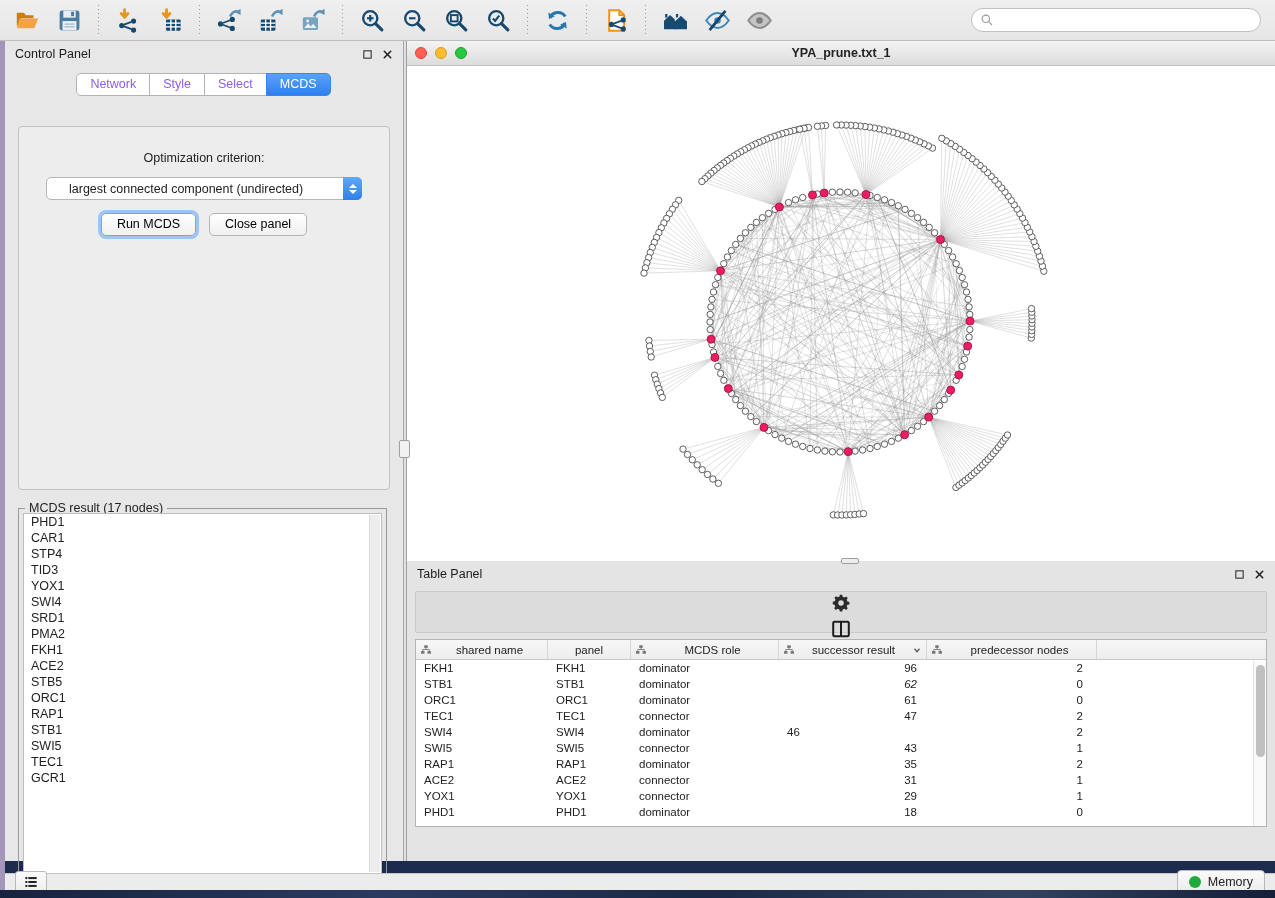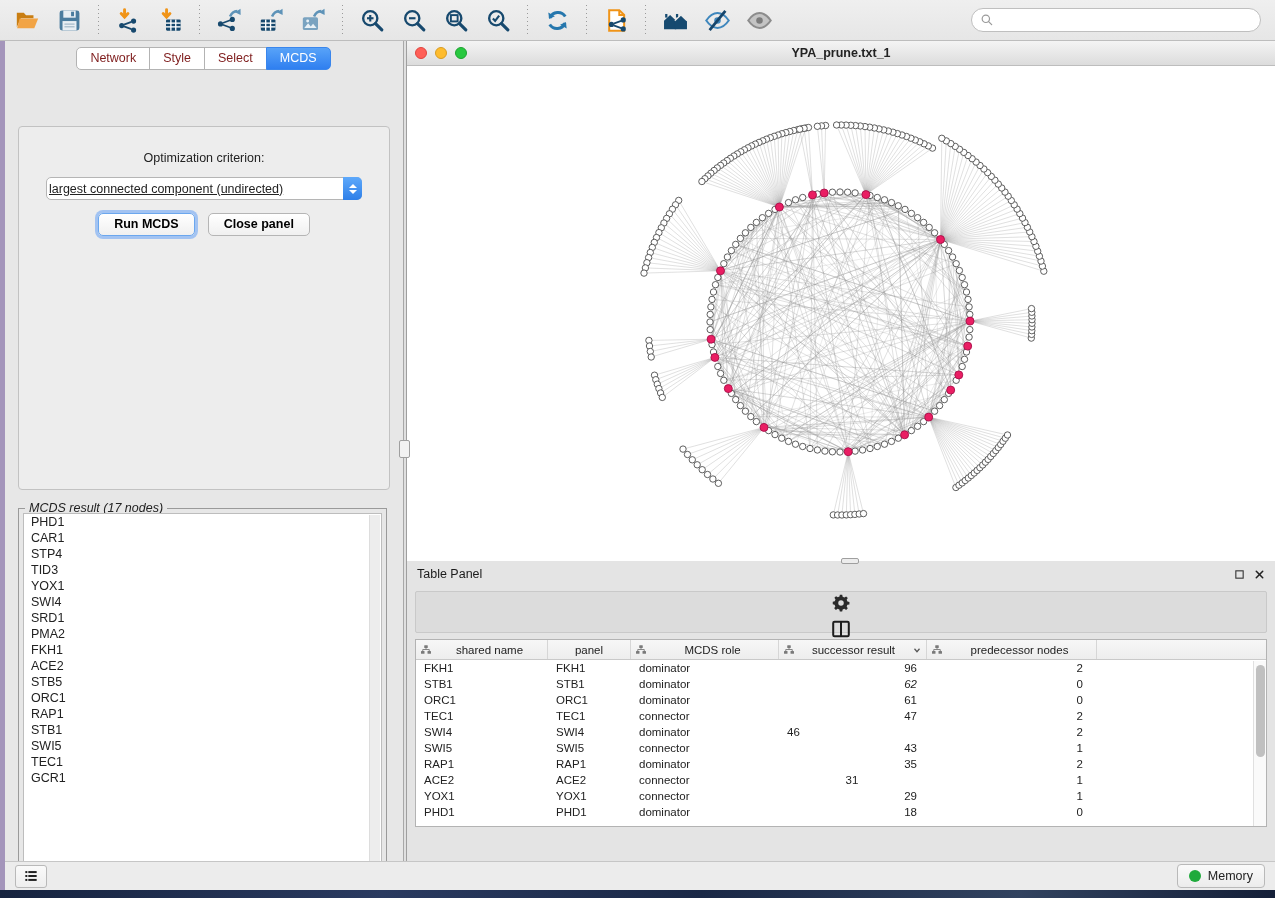--- a/index.html
+++ b/index.html
@@ -26,45 +26,45 @@
   
   #control-panel { position:absolute; left:5px; top:41px; width:399px; height:820px;
     background:#e7e7e7; border-right:1px solid #a8a8a8; }
   .panel-titlebar { height:26px; display:flex; align-items:center; padding:0 10px; }
   .panel-titlebar .ptitle { font-size:12.5px; color:#1b1b1b; }
   .panel-ctls { margin-left:auto; display:flex; align-items:center; gap:9px; }
   .panel-ctls svg { width:11px; height:11px; }
 
   #cp-tabs { display:flex; justify-content:center; margin-top:6px; position:relative; z-index:2; }
   .seg-tab { background:#fff; border:1px solid #b3b3b3; margin-left:-1px; padding:3px 13px 4px;
-    font-size:12.5px; color:#7f1d1d; }
+    font-size:12.5px; color:#8b5cf6; }
   .seg-tab:first-child { border-top-left-radius:5px; border-bottom-left-radius:5px; }
   .seg-tab:last-child { border-top-right-radius:5px; border-bottom-right-radius:5px; }
   .seg-tab.sel { background:linear-gradient(#58a3f8,#2f7ff0); border-color:#3a86ec; color:#fff; }
 
   #cp-box { position:absolute; left:13px; right:13px; top:85px; height:364px;
     background:#ededed; border:1px solid #c2c2c2; border-radius:4px; }
   #opt-label { text-align:center; margin-top:24px; font-size:12.5px; }
   #opt-select { margin:12px auto 0; width:316px; height:23px; background:#fff; border:1px solid #b5b5b5;
     border-radius:5px; display:flex; align-items:center; position:relative; }
-  #opt-select .sel-text { padding-left:2px; font-size:12.5px; flex:1;text-decoration:underline; }
+  #opt-select .sel-text { padding-left:22px; font-size:12.5px; flex:1; }
   #opt-select .stepper { width:19px; height:23px; margin:-1px -1px -1px 0; border-radius:0 5px 5px 0;
     background:linear-gradient(#5ea9fb,#2e7fe8); display:flex; flex-direction:column; align-items:center; justify-content:center; gap:2px; }
   .chev { width:0; height:0; border-left:4px solid transparent; border-right:4px solid transparent; }
   .chev.up { border-bottom:4px solid #fff; }
   .chev.dn { border-top:4px solid #fff; }
   #cp-buttons { display:flex; justify-content:center; gap:13px; margin-top:13px; }
   .cp-btn { background:linear-gradient(#ffffff,#f0f0f0); border:1px solid #b5b5b5; border-radius:5px;
-    font-size:12.5px; padding:3px 15px 4px; font-family:"Liberation Sans",sans-serif;font-weight:bold; }
+    font-size:12.5px; padding:3px 15px 4px; font-family:"Liberation Sans",sans-serif; }
   .cp-btn.focused { box-shadow:0 0 0 3px rgba(100,160,245,.55); border-color:#6ba7ee; }
 
   #mcds-result { position:absolute; left:13px; right:16px; top:467px; height:371px;
     border:1px solid #9a9a9a; }
   #mcds-result .legend { position:absolute; top:-8px; left:6px; background:#e7e7e7; padding:0 4px;
-    font-size:12.5px;font-style:italic; }
+    font-size:12.5px; }
   #mcds-list { position:absolute; inset:4px; background:#fff; border:1px solid #bdbdbd; overflow:hidden; }
   #mcds-list .scrolltrack { position:absolute; top:1px; right:1px; bottom:1px; width:11px; background:#ededed; border-left:1px solid #ddd;}
   .mcds-item { font-size:12.5px; line-height:16px; padding-left:7px; }
 
   
   #v-divider { position:absolute; left:404px; top:41px; width:3px; height:820px; background:#e0e0e0; border-right:1px solid #9f9f9f; }
   #v-handle { position:absolute; left:399px; top:440px; width:11px; height:18px; background:#f2f2f2;
     border:1px solid #9f9f9f; border-radius:2px; z-index:5; }
 
   
@@ -96,21 +96,21 @@
   .th svg.sorticon { width:10px; height:10px; flex:0 0 auto; }
   .tr { display:flex; height:16px; align-items:center; }
   .td { font-size:11.5px; padding:0 8px; white-space:nowrap; overflow:hidden; }
   #table-scroll { position:absolute; top:21px; right:0; bottom:0; width:13px; background:#fafafa; border-left:1px solid #e0e0e0; }
   #table-thumb { position:absolute; top:4px; left:2px; width:9px; height:92px; background:#c0c0c0; border-radius:5px; }
 
   #tp-tabs { position:absolute; bottom:6px; left:0; right:0; display:flex; justify-content:center; }
   #tp-tabs .seg-tab { padding:2px 12px 3px; font-size:12.5px; }
 
   
-  #status-bar { position:absolute; left:5px; right:0; bottom:8px; height:29px; background:#ececec; border-top:1px solid #c6c6c6;
+  #status-bar { position:absolute; left:5px; right:0; bottom:8px; height:17px; background:#ececec; border-top:1px solid #c6c6c6;
     display:flex; align-items:center; padding:0 10px; }
   #list-btn { width:32px; height:23px; background:linear-gradient(#fafafa,#eee); border:1px solid #b9b9b9; border-radius:3px;
     display:flex; align-items:center; justify-content:center; }
   #list-btn svg { width:16px; height:16px; }
   #memory-btn { margin-left:auto; height:24px; display:flex; align-items:center; gap:7px; padding:0 11px;
     background:linear-gradient(#fafafa,#ececec); border:1px solid #b9b9b9; border-radius:4px; font-size:12.5px; }
   #memory-dot { width:12px; height:12px; border-radius:50%; }
 </style>
 </head>
 <body>
@@ -294,20 +294,34 @@
         <circle cx="10" cy="10" r="6.3" fill="none" stroke="#9a9a9a" stroke-width="2"></circle>
         <line x1="14.8" y1="14.8" x2="20" y2="20" stroke="#9a9a9a" stroke-width="2.2" stroke-linecap="round"></line>
       </svg>
     <input type="text" placeholder="" style="">
   </div>
 </div>
 
 <div id="left-strip"></div>
 
 <div id="control-panel">
+  <div class="panel-titlebar">
+    <span class="ptitle">Control Panel</span>
+    <span class="panel-ctls">
+      <svg viewBox="0 0 24 24">
+          <rect x="4" y="4" width="16" height="16" fill="none" stroke="#333" stroke-width="2.4"></rect>
+        </svg>
+      <svg viewBox="0 0 24 24">
+          <g stroke="#222" stroke-width="3.4" stroke-linecap="round">
+            <line x1="5" y1="5" x2="19" y2="19"></line>
+            <line x1="19" y1="5" x2="5" y2="19"></line>
+          </g>
+        </svg>
+    </span>
+  </div>
   <div id="cp-tabs">
       <span class="seg-tab">Network</span>
       <span class="seg-tab">Style</span>
       <span class="seg-tab">Select</span>
       <span class="seg-tab sel">MCDS</span>
     </div>
   <div id="cp-box">
     <div id="opt-label">Optimization criterion:</div>
     <div id="opt-select">
       <span class="sel-text">largest connected component (undirected)</span>
@@ -1315,21 +1329,21 @@
           <div class="td" style="width: 132px; text-align: left;">RAP1</div>
           <div class="td" style="width: 83px; text-align: left;">RAP1</div>
           <div class="td" style="width: 148px; text-align: left;">dominator</div>
           <div class="td" style="width: 148px; text-align: right; padding-right: 10px;">35</div>
           <div class="td" style="width: 170px; text-align: right; padding-right: 14px;">2</div>
         </div>
         <div class="tr">
           <div class="td" style="width: 132px; text-align: left;">ACE2</div>
           <div class="td" style="width: 83px; text-align: left;">ACE2</div>
           <div class="td" style="width: 148px; text-align: left;">connector</div>
-          <div class="td" style="width: 148px; text-align: center; padding-right: 10px;">31</div>
+          <div class="td" style="width: 148px; text-align: right; padding-right: 10px;">31</div>
           <div class="td" style="width: 170px; text-align: right; padding-right: 14px;">1</div>
         </div>
         <div class="tr">
           <div class="td" style="width: 132px; text-align: left;">YOX1</div>
           <div class="td" style="width: 83px; text-align: left;">YOX1</div>
           <div class="td" style="width: 148px; text-align: left;">connector</div>
           <div class="td" style="width: 148px; text-align: right; padding-right: 10px;">29</div>
           <div class="td" style="width: 170px; text-align: right; padding-right: 14px;">1</div>
         </div>
         <div class="tr">

